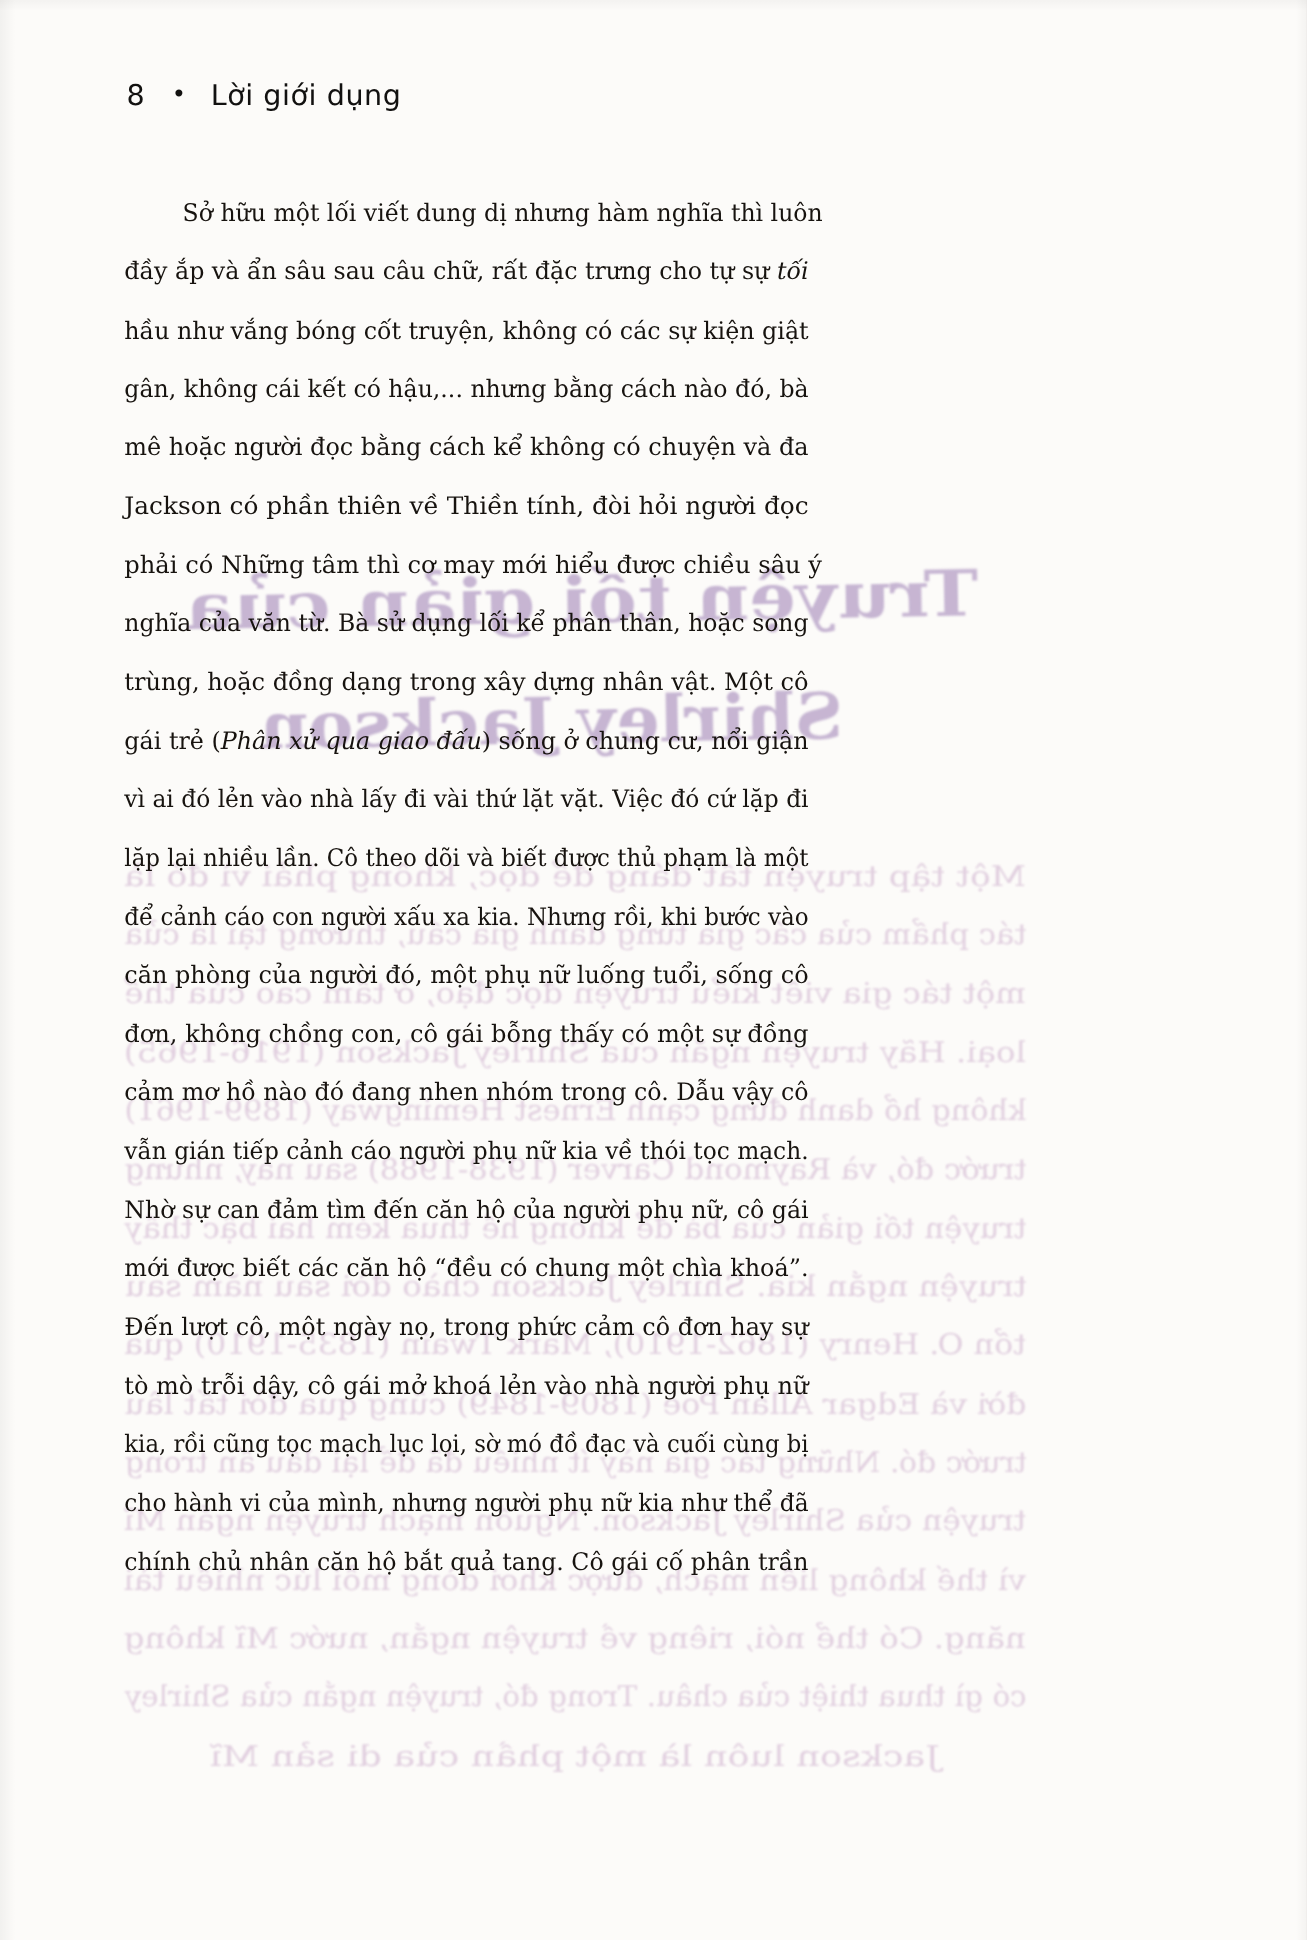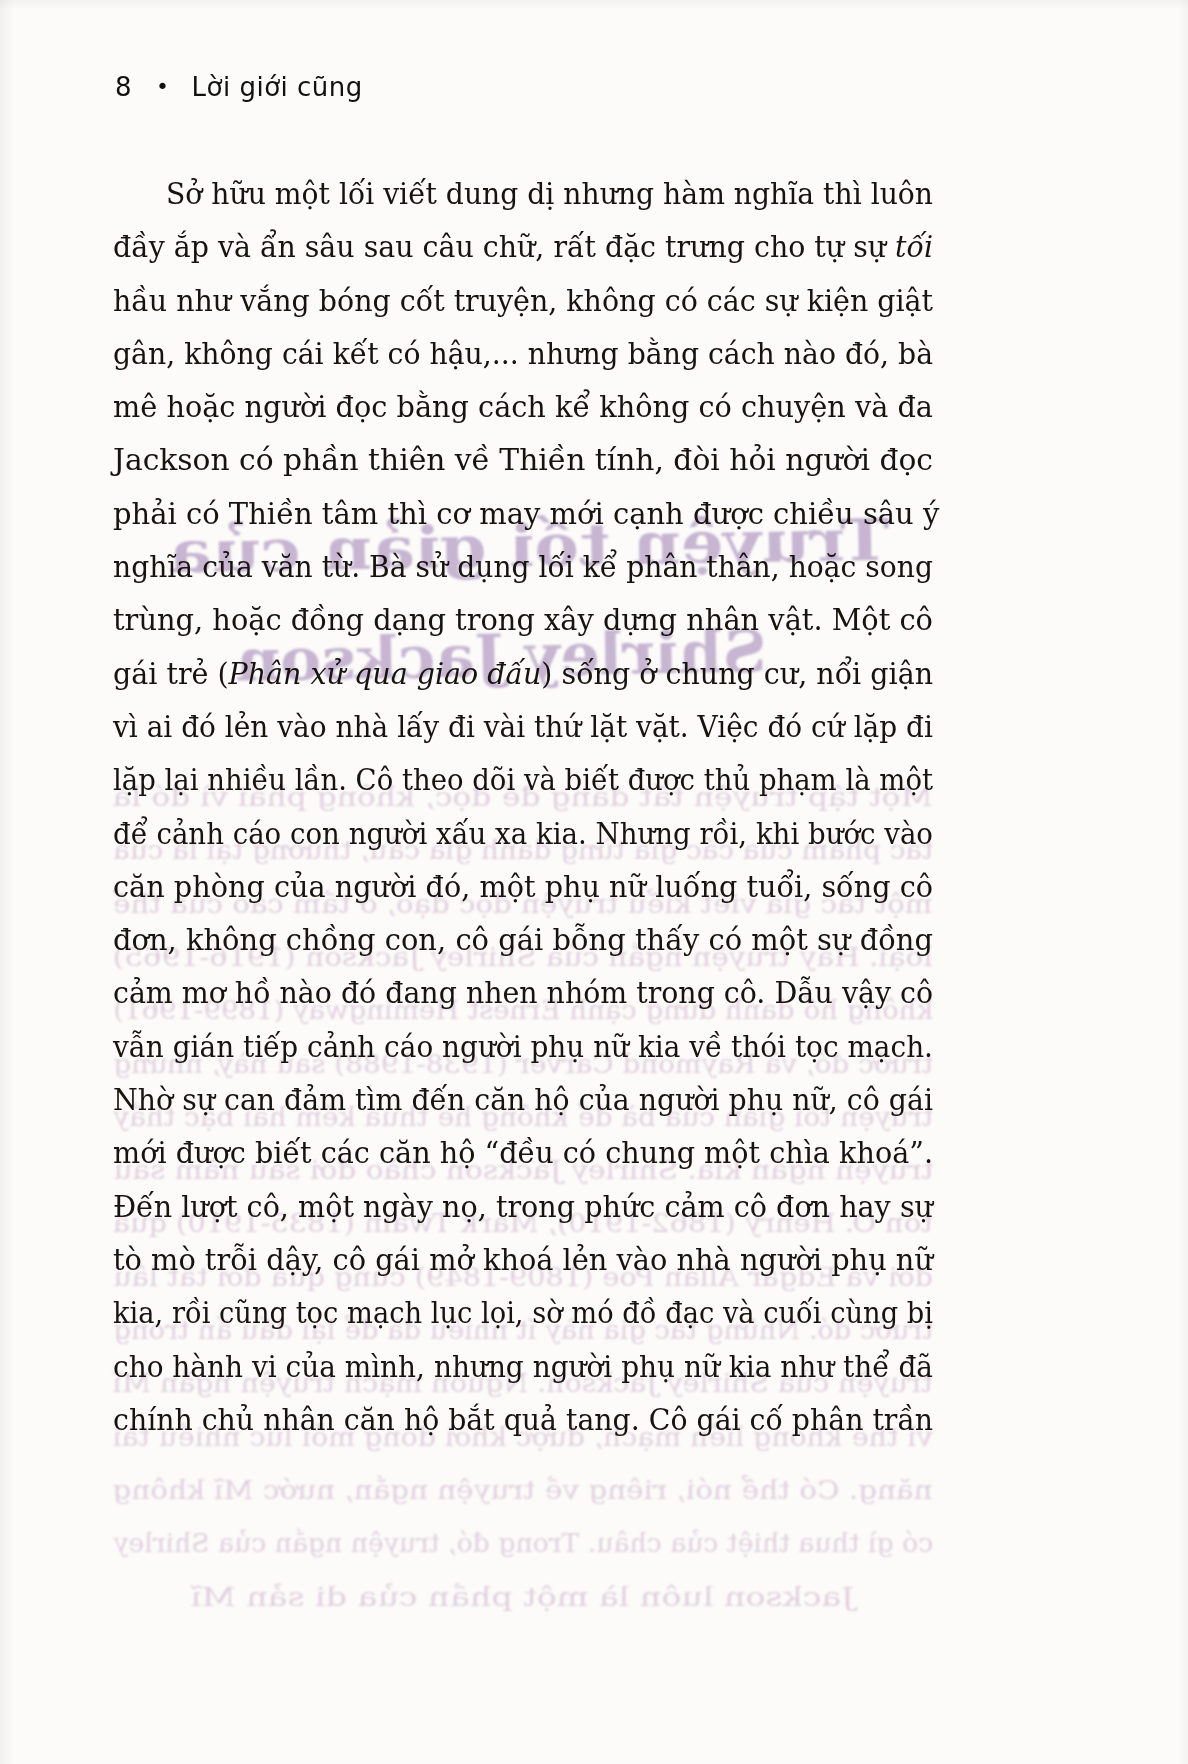--- a/index.html
+++ b/index.html
@@ -45,35 +45,35 @@
     white-space:nowrap;
   }
   .ghost-line > span{display:inline-block;white-space:nowrap;}
   
   .body-text{
     position:absolute;left:113px;top:168px;width:820px;z-index:2;
     color:#17130f;
   }
   .bline{
     height:53.3px;line-height:53.3px;
-    font-size:29px;
+    font-size:22px;
     white-space:nowrap;
   }
   .bline > span{display:inline-block;white-space:nowrap;transform-origin:left center;}
   .bline .it{font-style:italic;}
 </style>
 </head>
 <body>
 
 <div class="page">
 
   <div class="running-head">
     <span>8</span>
     <span class="dot">•</span>
-    <span>Lời giới cũng</span>
+    <span>Lời giới dụng</span>
   </div>
 
   <div class="ghost-layer" id="ghost-layer">
       <div class="ghost-title" style="left: 168px; top: 512px; width: 722px; font-size: 58px;"><span style="transform-origin: center center; transform: scaleX(1.1442);">Truyện tối giản của</span></div>
       <div class="ghost-title" style="left: 235px; top: 622px; width: 532px; font-size: 58px;"><span style="transform-origin: center center; transform: scaleX(1.0542);">Shirley Jackson</span></div>
       <div class="ghost-line" style="top: 782px;"><span style="transform-origin: center center; transform: scaleX(1.2047);">Một tập truyện tất đáng để đọc, không phải vì đó là</span></div>
       <div class="ghost-line" style="top: 835.3px;"><span style="transform-origin: center center; transform: scaleX(1.071);">tác phẩm của các gia từng danh gia cầu, thường tại là của</span></div>
       <div class="ghost-line" style="top: 888.6px;"><span style="transform-origin: center center; transform: scaleX(1.1249);">một tác gia viết kiểu truyện đọc đạo, ở tầm cao của thể</span></div>
       <div class="ghost-line" style="top: 941.9px;"><span style="transform-origin: center center; transform: scaleX(1.1346);">loại. Hãy truyện ngắn của Shirley Jackson (1916-1965)</span></div>
       <div class="ghost-line" style="top: 995.2px;"><span style="transform-origin: center center; transform: scaleX(1.0599);">không hổ danh đứng cạnh Ernest Hemingway (1899-1961)</span></div>
@@ -90,21 +90,21 @@
       <div class="ghost-line" style="top: 1581.5px;"><span style="transform-origin: center center; transform: scaleX(1.28);">Jackson luôn là một phần của di sản Mĩ</span></div>
     </div>
 
   <div class="body-text" id="body-text">
       <div class="bline" style="padding-left: 53px;"><span style="transform-origin: left center; transform: scaleX(0.9733);"><span>Sở hữu một lối viết dung dị nhưng hàm nghĩa thì luôn</span></span></div>
       <div class="bline"><span style="transform-origin: left center; transform: scaleX(0.9806);"><span>đầy ắp và ẩn sâu sau câu chữ, rất đặc trưng cho tự sự </span><span class="it">tối</span></span></div>
       <div class="bline"><span style="transform-origin: left center; transform: scaleX(0.9815);"><span>hầu như vắng bóng cốt truyện, không có các sự kiện giật</span></span></div>
       <div class="bline"><span style="transform-origin: left center; transform: scaleX(0.9756);"><span>gân, không cái kết có hậu,... nhưng bằng cách nào đó, bà</span></span></div>
       <div class="bline"><span style="transform-origin: left center; transform: scaleX(0.9908);"><span>mê hoặc người đọc bằng cách kể không có chuyện và đa</span></span></div>
       <div class="bline"><span style="transform-origin: left center; transform: scaleX(1.0251);"><span>Jackson có phần thiên về Thiền tính, đòi hỏi người đọc</span></span></div>
-      <div class="bline"><span style="transform-origin: left center; transform: scaleX(0.9994);"><span>phải có Thiền tâm thì cơ may mới cạnh được chiều sâu ý</span></span></div>
+      <div class="bline"><span style="transform-origin: left center; transform: scaleX(0.9994);"><span>phải có Những tâm thì cơ may mới hiểu được chiều sâu ý</span></span></div>
       <div class="bline"><span style="transform-origin: left center; transform: scaleX(0.9721);"><span>nghĩa của văn từ. Bà sử dụng lối kể phân thân, hoặc song</span></span></div>
       <div class="bline"><span style="transform-origin: left center; transform: scaleX(0.9948);"><span>trùng, hoặc đồng dạng trong xây dựng nhân vật. Một cô</span></span></div>
       <div class="bline"><span style="transform-origin: left center; transform: scaleX(0.983);"><span>gái trẻ (</span><span class="it">Phân xử qua giao đấu</span><span>) sống ở chung cư, nổi giận</span></span></div>
       <div class="bline"><span style="transform-origin: left center; transform: scaleX(0.9651);"><span>vì ai đó lẻn vào nhà lấy đi vài thứ lặt vặt. Việc đó cứ lặp đi</span></span></div>
       <div class="bline"><span style="transform-origin: left center; transform: scaleX(0.948);"><span>lặp lại nhiều lần. Cô theo dõi và biết được thủ phạm là một</span></span></div>
       <div class="bline"><span style="transform-origin: left center; transform: scaleX(0.9519);"><span>để cảnh cáo con người xấu xa kia. Nhưng rồi, khi bước vào</span></span></div>
       <div class="bline"><span style="transform-origin: left center; transform: scaleX(0.9896);"><span>căn phòng của người đó, một phụ nữ luống tuổi, sống cô</span></span></div>
       <div class="bline"><span style="transform-origin: left center; transform: scaleX(0.9975);"><span>đơn, không chồng con, cô gái bỗng thấy có một sự đồng</span></span></div>
       <div class="bline"><span style="transform-origin: left center; transform: scaleX(0.9795);"><span>cảm mơ hồ nào đó đang nhen nhóm trong cô. Dẫu vậy cô</span></span></div>
       <div class="bline"><span style="transform-origin: left center; transform: scaleX(0.9623);"><span>vẫn gián tiếp cảnh cáo người phụ nữ kia về thói tọc mạch.</span></span></div>

